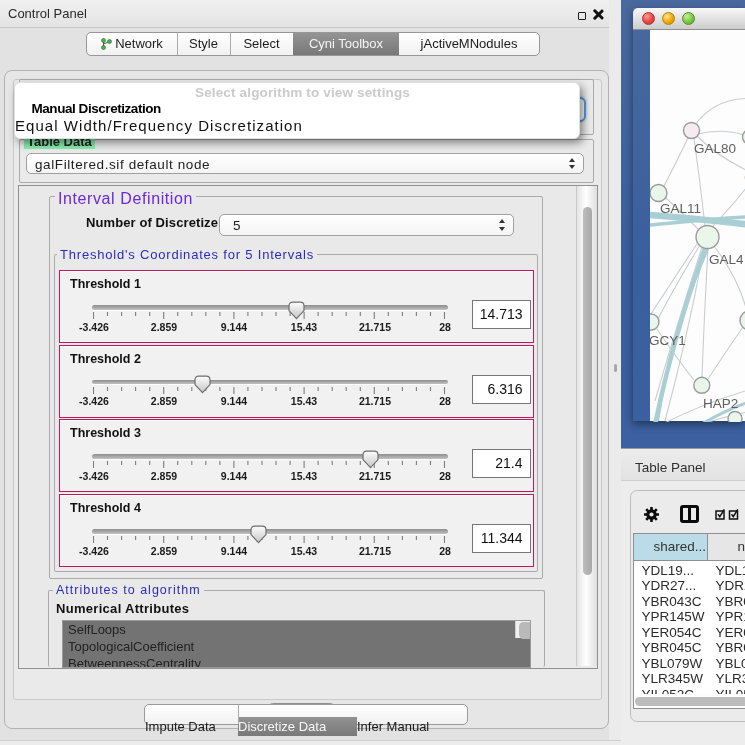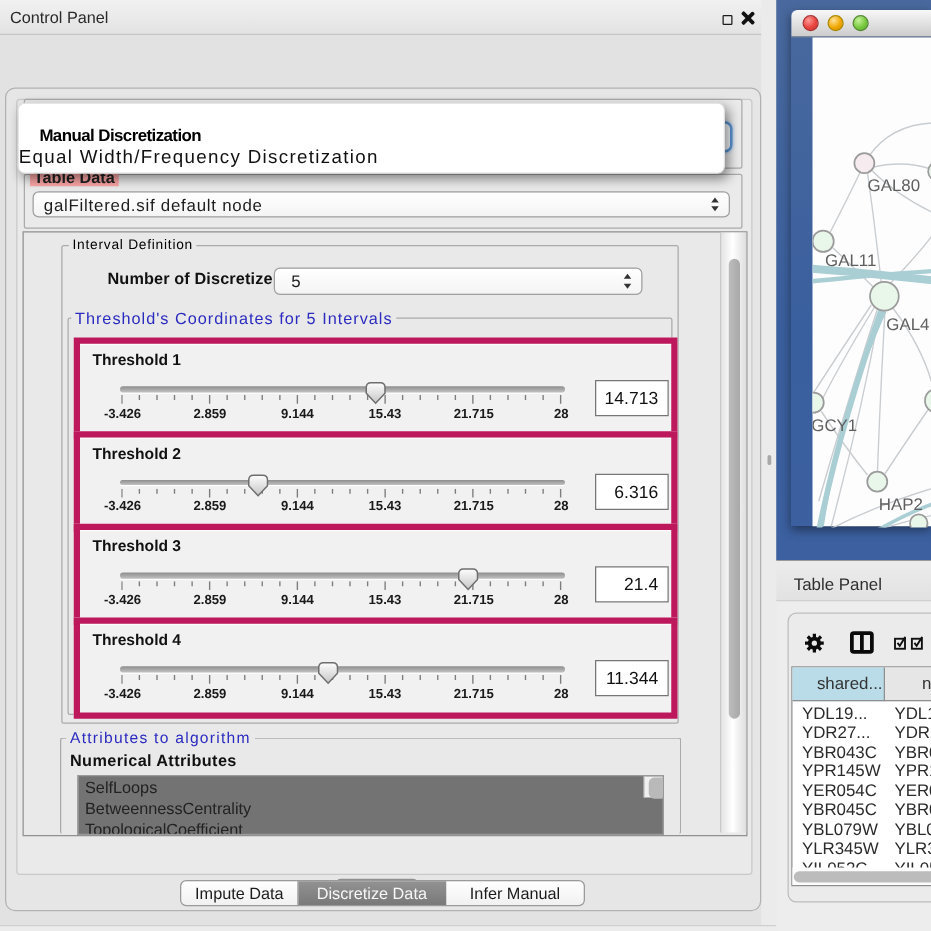--- a/index.html
+++ b/index.html
@@ -36,21 +36,21 @@
  font-size:13.5px;color:#1d1d1d;}
 .combo .tx{position:absolute;left:8px;top:50%;transform:translateY(-50%);letter-spacing:.6px;}
 .arr{position:absolute;width:0;height:0;}
 .arr.up{border-left:3.2px solid transparent;border-right:3.2px solid transparent;border-bottom:4.2px solid #333;}
 .arr.dn{border-left:3.2px solid transparent;border-right:3.2px solid transparent;border-top:4.2px solid #333;}
 
 #scrollpane{left:18px;top:185px;width:578px;height:482px;border:1px solid #909090;background:#e9e9e9;}
 #vsTrack{left:557px;top:0px;width:20px;height:480px;background:linear-gradient(90deg,#e4e4e4,#ffffff 45%,#dedede);border-left:1px solid #c9c9c9;}
 #vsThumb{left:564px;top:21px;width:9px;height:368px;background:linear-gradient(90deg,#bdbdbd,#a8a8a8);border-radius:5.5px;}
 
-.tbox{left:40px;width:473px;height:71px;background:#f1f1f1;border:5px solid #be185d;
+.tbox{left:40px;width:473px;height:71px;background:#f1f1f1;border:1px solid #be185d;
  box-shadow:inset 0 1px 0 rgba(255,255,255,.8);}
 .tbox .title{position:absolute;left:10px;top:6px;font-size:12.5px;font-weight:bold;color:#111;}
 .track{position:absolute;left:32px;top:34px;width:356px;height:4.5px;border-radius:2.5px;
  background:linear-gradient(#8d8d8d,#c2c2c2);box-shadow:0 1px 0 rgba(255,255,255,.9);}
 .ticks{position:absolute;left:33px;top:41px;}
 .thumb{position:absolute;top:29.5px;width:17px;height:19px;}
 .tlabels{position:absolute;left:0;top:49.5px;width:100%;font-size:10.5px;font-weight:bold;color:#1a1a1a;}
 .tlabels span{position:absolute;transform:translateX(-50%);}
 .vbox{position:absolute;left:411.5px;top:29px;width:50px;height:27px;background:#fff;
  border:1px solid #767676;font-size:14px;color:#101010;text-align:right;line-height:27px;padding-right:7px;}
@@ -58,21 +58,21 @@
 #attList{left:62px;top:620px;width:467px;height:46px;background:#737373;border:1px solid #9a9a9a;overflow:hidden;
  font-size:13px;color:#222;}
 #attList div{padding-left:5px;height:17.1px;line-height:17.1px;}
 #alTrack{position:absolute;left:452px;top:0;width:15px;height:46px;background:#f0f0f0;border-left:1px solid #d0d0d0;}
 #alThumb{position:absolute;left:2.5px;top:1px;width:9px;height:60px;background:#b9b9b9;border-radius:4.5px;}
 
 #applyBtn{left:268px;top:703px;width:65px;height:19px;background:linear-gradient(#fefefe,#ececec);
  border:1px solid #8f8f8f;border-radius:4.5px;font-size:13.5px;color:#141414;text-align:center;line-height:19px;}
 #btabs{left:144px;top:704px;width:322px;height:19px;background:linear-gradient(#ffffff,#f1f1f1);
  border:1px solid #9a9a9a;border-radius:5px;font-size:13px;color:#1b1b1b;}
-#btabs .seg{position:absolute;top:0;height:19px;line-height:19px;text-align:center;}
+#btabs .seg{position:absolute;top:12px;height:19px;line-height:19px;}
 #btabs .sel{background:linear-gradient(#929292,#797979);color:#f7f7f7;}
 #btabs .sep{position:absolute;top:0;width:1px;height:19px;background:#ababab;}
 
 #blue{left:621px;top:0;width:124px;height:448px;background:linear-gradient(#49699e,#3a5f9e 60%,#3c60a0);}
 #netwin{left:633px;top:8px;width:112px;height:413px;box-shadow:0 3px 8px rgba(0,0,0,.45);}
 #nettitle{left:0;top:0;width:112px;height:20.5px;background:linear-gradient(#f8f8f8,#cccccc);
  border-bottom:1px solid #8f8f8f;border-top-left-radius:5px;}
 .tl{position:absolute;top:4px;width:11px;height:11px;border-radius:50%;}
 #netcanvas{left:17px;top:21.5px;width:112px;height:391.5px;background:#fdfdfe;}
 #rdivider{left:621px;top:448px;width:124px;height:1px;background:#9a9a9a;}
@@ -103,39 +103,54 @@
   <div class="abs" id="botline"></div>
   <div class="abs" id="icoFloat"></div>
   <div class="abs" id="icoClose">
       <i class="a"></i>
       <i class="b"></i>
     </div>
 
   <div class="abs" id="outerPanel"></div>
   <div class="abs" id="innerPanel"></div>
 
+  <div class="abs" id="tabbar">
+    <div class="seg" style="left:0;width:90px;">
+      <svg width="11" height="12" style="vertical-align:-2px;margin-right:3px" viewBox="0 0 11 12">
+        <path d="M2.5 2.5 L2.5 9.5 M2.5 6 L8.5 3.5" stroke="#555" stroke-width="1" fill="none"></path>
+        <circle cx="2.5" cy="2.5" r="2" fill="#4caf50" stroke="#2c7d2c" stroke-width=".7"></circle>
+        <circle cx="2.5" cy="9.5" r="2" fill="#4caf50" stroke="#2c7d2c" stroke-width=".7"></circle>
+        <circle cx="8.5" cy="3.5" r="2" fill="#4caf50" stroke="#2c7d2c" stroke-width=".7"></circle>
+      </svg>Network</div>
+    <div class="sep" style="left:90px"></div>
+    <div class="seg" style="left:90px;width:53px;">Style</div>
+    <div class="sep" style="left:143px"></div>
+    <div class="seg" style="left:143px;width:63px;">Select</div>
+    <div class="seg sel" style="left:206px;width:106px;">Cyni Toolbox</div>
+    <div class="seg" style="left:312px;width:140px;border-top-right-radius:5px;border-bottom-right-radius:5px;">jActiveMNodules</div>
+  </div>
 
   <div class="abs group" style="left:19px;top:79px;width:573px;height:54px;"></div>
   <div class="abs" style="left:568px;top:97px;width:14px;height:21px;border:2.5px solid #5c97d6;border-radius:6px;background:#f4f8fc;box-shadow:0 0 3px #8ab6e8;"></div>
 
   <div class="abs group" style="left:19px;top:139px;width:573px;height:42px;"></div>
-  <div class="abs" style="left:24px;top:134px;font-size:13px;font-weight:bold;color:#222;background:#fca5a5;padding:0 3px;">Table Data</div>
+  <div class="abs" style="left:24px;top:134px;font-size:13px;font-weight:bold;color:#222;background:#86efac;padding:0 3px;">Table Data</div>
   <div class="abs combo" style="left:26px;top:153px;width:556px;height:19px;">
     <span class="tx">galFiltered.sif default node</span>
     <span class="arr up" style="right:8px;top:4px;"></span>
     <span class="arr dn" style="right:8px;bottom:4px;"></span>
   </div>
 
   <div class="abs" id="scrollpane">
     <div class="abs" id="vsTrack"></div>
     <div class="abs" id="vsThumb"></div>
   </div>
 
   <div class="abs group" style="left:49px;top:196px;width:492px;height:381px;"></div>
-  <div class="abs glabel" style="left:55px;top:190px;color:#000000;background:#e9e9e9;font-size:11px;letter-spacing:.6px;">Interval Definition</div>
+  <div class="abs glabel" style="left:55px;top:190px;color:#6d28d9;background:#e9e9e9;font-size:16px;letter-spacing:.6px;">Interval Definition</div>
   <div class="abs" style="left:86px;top:215px;font-size:13px;font-weight:bold;color:#111;letter-spacing:.1px;">Number of Discretize</div>
   <div class="abs combo" style="left:219px;top:214px;width:293px;height:20px;">
     <span class="tx" style="left:13px;">5</span>
     <span class="arr up" style="right:8px;top:4px;"></span>
     <span class="arr dn" style="right:8px;bottom:4px;"></span>
   </div>
 
   <div class="abs group" style="left:54px;top:254px;width:482px;height:316px;"></div>
   <div class="abs glabel" style="left:57px;top:247px;color:#2b2bc0;background:#e9e9e9;font-size:13px;letter-spacing:.8px;">Threshold's Coordinates for 5 Intervals</div>
 
@@ -220,37 +235,38 @@
         <span style="left:385px">28</span>
       </div>
     <div class="vbox">11.344</div>
   </div>
 
   <div class="abs group" style="left:48px;top:590px;width:495px;height:76px;border-bottom:none;"></div>
   <div class="abs glabel" style="left:53px;top:583px;color:#2b2bc0;background:#e9e9e9;letter-spacing:1px;">Attributes to algorithm</div>
   <div class="abs" style="left:56px;top:601px;font-size:13px;font-weight:bold;color:#111;letter-spacing:.3px;">Numerical Attributes</div>
   <div class="abs" id="attList">
     <div>SelfLoops</div>
+      <div>TopologicalCoefficient</div>
       <div>BetweennessCentrality</div>
-      <div>TopologicalCoefficient</div>
     <div id="alTrack">
         <div id="alThumb"></div>
       </div>
   </div>
 
   <div class="abs" id="applyBtn">Apply</div>
   <div class="abs" id="btabs">
     <div class="seg" style="left:0;width:93px;">Impute Data</div>
     <div class="seg sel" style="left:93px;width:119px;">Discretize Data</div>
     <div class="sep" style="left:93px"></div>
     <div class="seg" style="left:212px;width:110px;border-top-right-radius:5px;border-bottom-right-radius:5px;">Infer Manual</div>
   </div>
 
   <div class="abs" style="left:14px;top:82px;width:564px;height:54.5px;background:#fff;border-radius:6px;
     box-shadow:3px 4px 9px rgba(0,0,0,.45);border:1px solid #e0e0e0;"></div>
+  <div class="abs" style="left:195px;top:85px;font-size:13.5px;font-weight:bold;color:#cbcbcb;letter-spacing:.15px;">Select algorithm to view settings</div>
   <div class="abs" style="left:31.5px;top:101px;font-size:13.5px;font-weight:bold;letter-spacing:-.45px;color:#000;">Manual Discretization</div>
   <div class="abs" style="left:15px;top:116.5px;font-size:15px;letter-spacing:1.05px;color:#111;">Equal Width/Frequency Discretization</div>
 
   <div class="abs" id="blue"></div>
   <div class="abs" id="netwin">
     <div class="abs" id="nettitle">
       <div class="tl" style="left:8.5px;background:radial-gradient(circle at 35% 30%,#ff9a95,#e8443f 55%,#c33832);border:.5px solid #a33;"></div>
       <div class="tl" style="left:28.5px;background:radial-gradient(circle at 35% 30%,#ffe29a,#f0a800 55%,#c98c00);border:.5px solid #a80;"></div>
       <div class="tl" style="left:48.5px;background:radial-gradient(circle at 35% 30%,#c5f09a,#78c93e 55%,#5da32e);border:.5px solid #583;"></div>
     </div>

